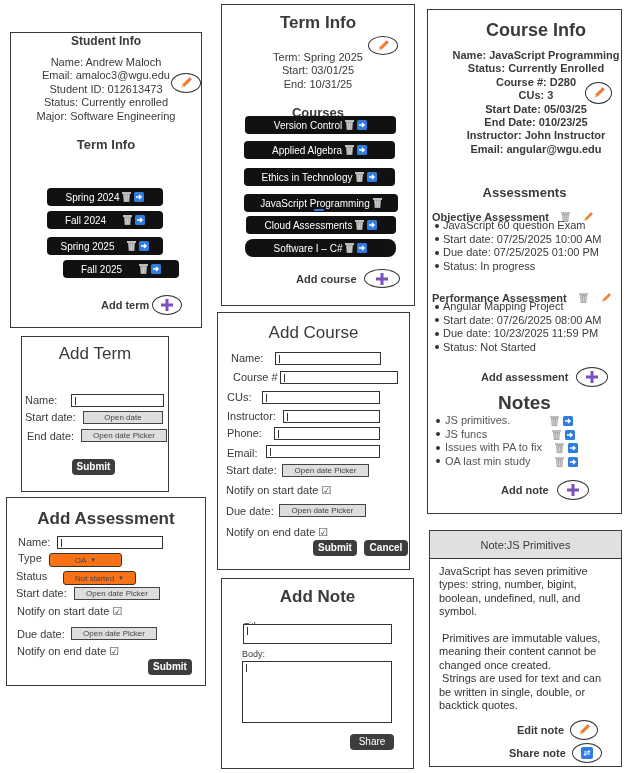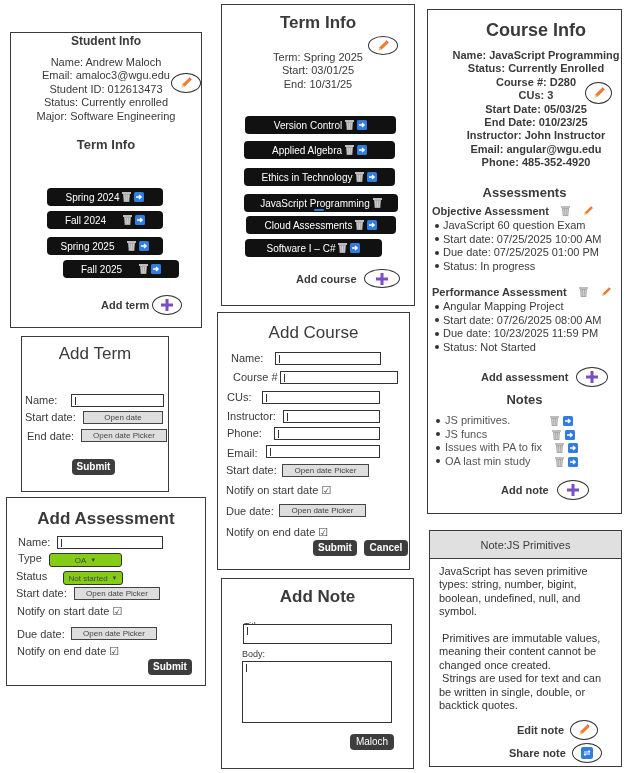--- a/index.html
+++ b/index.html
@@ -32,27 +32,27 @@
 
   
   .f-label { position: absolute; font-size: 11px; color: #3a3a3a; white-space: nowrap; }
   .f-input { position: absolute; height: 13px; border: 1px solid #333; background: #fff; }
   .f-input::before { content: ""; position: absolute; left: 3px; top: 2px; width: 1px; height: 8px; background: #333; }
   .date-btn { position: absolute; height: 13px; border: 1px solid #444; background: #dedede; font-size: 8px;
               color: #444; text-align: center; line-height: 11px; cursor: pointer; white-space: nowrap; }
   .dark-btn { position: absolute; background: #3d3d3d; color: #fff; font-size: 10px; font-weight: bold;
               border-radius: 4px; text-align: center; line-height: 16px; height: 16px; cursor: pointer; }
   .select { position: absolute; height: 14px; border: 1px solid #333; border-radius: 3px; font-size: 8px;
-            color: #444; display: flex; align-items: center; justify-content: center; gap: 4px; background: #84cc16; cursor: pointer; }
+            color: #444; display: flex; align-items: center; justify-content: center; gap: 4px; background: #f97316; cursor: pointer; }
 
   .bullet-list { position: absolute; font-size: 11px; color: #3a3a3a; line-height: 13.5px; }
   .bullet-list .li { display: flex; align-items: center; gap: 4px; }
   .bullet-list .li::before { content: ""; width: 4px; height: 4px; border-radius: 50%; background: #333; flex: none; }
 
-  .sub-head { position: absolute; font-size: 11px; font-weight: bold; color: #3a3a3a; display: flex; align-items: center; gap: 12px; }
+  .sub-head { position: absolute; font-size: 11px; font-weight: bold; color: #3a3a3a; display: flex; align-items: center; gap: 12px; margin-top: 6px; }
 
   .notes-list { position: absolute; font-size: 11px; color: #555; line-height: 13.5px; }
   .notes-list .li { position: relative; height: 13.5px; display: flex; align-items: center; }
   .notes-list .li::before { content: ""; width: 4px; height: 4px; border-radius: 50%; background: #333; margin-right: 5px; flex: none; }
   .note-icons { position: absolute; display: flex; gap: 4px; top: 2px; }
 
   .note-head { background: #e0e0e0; border-bottom: 1px solid #3a3a3a; height: 28px; font-size: 11px; text-align: center;
                line-height: 28px; color: #3a3a3a; }
   .note-body { font-size: 11px; line-height: 13.4px; color: #333; padding: 6px 9px; white-space: pre-wrap; }
 </style>
@@ -170,20 +170,21 @@
   <div style="margin-top:18px;">
     <div class="info-line">Term: Spring 2025</div>
     <div class="info-line">Start: 03/01/25</div>
     <div class="info-line">End: 10/31/25</div>
   </div>
   <div class="circle-btn" style="left:146px;top:31px;height:19px;">
     <svg class="pencil">
         <use href="#pencil-sym"></use>
       </svg>
   </div>
+  <div class="title-bold" style="font-size:13px;margin-top:14px;">Courses</div>
 
   <div class="pill" style="left:22px;top:136px;width:151px;">
     <span class="lbl">Applied Algebra</span>
     <span class="trash">
         <svg width="9" height="10">
           <use href="#trash-sym"></use>
         </svg>
       </span>
     <span class="arrow">
         <svg width="10" height="10">
@@ -232,21 +233,21 @@
         <svg width="9" height="10">
           <use href="#trash-sym"></use>
         </svg>
       </span>
     <span class="arrow">
         <svg width="10" height="10">
           <use href="#arrow-sym"></use>
         </svg>
       </span>
   </div>
-  <div class="pill" style="left:23px;top:234px;width:137px;">
+  <div class="pill" style="left:23px;top:234px;width:151px;border-radius:8px;">
     <span class="lbl">Software I – C#</span>
     <span class="trash">
         <svg width="9" height="10">
           <use href="#trash-sym"></use>
         </svg>
       </span>
     <span class="arrow">
         <svg width="10" height="10">
           <use href="#arrow-sym"></use>
         </svg>
@@ -267,21 +268,20 @@
   <div class="title-bold" style="font-size:18px;margin-top:10px;">Course Info</div>
   <div style="margin-top:8px;font-weight:bold;">
     <div class="info-line">Name: JavaScript Programming</div>
     <div class="info-line">Status: Currently Enrolled</div>
     <div class="info-line">Course #: D280</div>
     <div class="info-line">CUs: 3</div>
     <div class="info-line">Start Date: 05/03/25</div>
     <div class="info-line">End Date: 010/23/25</div>
     <div class="info-line">Instructor: John Instructor</div>
     <div class="info-line">Email: angular@wgu.edu</div>
-    <div class="info-line">Phone: 485-352-4920</div>
   </div>
   <div class="circle-btn" style="left:157px;top:72px;width:27px;height:22px;">
     <svg class="pencil">
         <use href="#pencil-sym"></use>
       </svg>
   </div>
 
   <div class="title-bold" style="position:absolute;left:0;right:0;top:175px;font-size:13px;">Assessments</div>
 
   <div class="sub-head" style="left:4px;top:195px;">
@@ -322,21 +322,21 @@
 
   <div class="add-row" style="left:53px;top:357px;gap:8px;">
     <span>Add assessment</span>
     <span class="circle-btn" style="position:relative;width:32px;height:20px;">
       <svg class="plus">
           <use href="#plus-sym"></use>
         </svg>
     </span>
   </div>
 
-  <div class="title-bold" style="position:absolute;left:0;right:0;top:382px;font-size:13px;">Notes</div>
+  <div class="title-bold" style="position:absolute;left:0;right:0;top:382px;font-size:19px;">Notes</div>
 
   <div class="notes-list" style="left:8px;top:404px;width:180px;">
     <div class="li">
       <span>JS primitives.</span>
       <span class="note-icons" style="left:114px;">
         <span class="trash">
             <svg width="9" height="10">
               <use href="#trash-sym"></use>
             </svg>
           </span>
@@ -418,21 +418,21 @@
 <div class="panel" style="left:6px;top:497px;width:200px;height:189px;">
   <div class="title-bold" style="font-size:17px;margin-top:11px;">Add Assessment</div>
   <span class="f-label" style="left:11px;top:38px;">Name:</span>
   <div class="f-input" style="left:50px;top:38px;width:106px;"></div>
   <span class="f-label" style="left:11px;top:54px;">Type</span>
   <div class="select" style="left:42px;top:55px;width:73px;">
     <span>OA</span>
     <span style="font-size:6px;">▼</span>
   </div>
   <span class="f-label" style="left:9px;top:72px;">Status</span>
-  <div class="select" style="left:56px;top:73px;width:60px;">
+  <div class="select" style="left:56px;top:73px;width:73px;">
     <span>Not started</span>
     <span style="font-size:6px;">▼</span>
   </div>
   <span class="f-label" style="left:9px;top:89px;">Start date:</span>
   <div class="date-btn" style="left:67px;top:89px;width:86px;">Open date Picker</div>
   <span class="f-label" style="left:10px;top:107px;">Notify on start date ☑</span>
   <span class="f-label" style="left:10px;top:130px;">Due date:</span>
   <div class="date-btn" style="left:64px;top:129px;width:86px;">Open date Picker</div>
   <span class="f-label" style="left:10px;top:147px;">Notify on end date ☑</span>
   <div class="dark-btn" style="left:141px;top:161px;width:44px;">Submit</div>
@@ -461,21 +461,21 @@
   <div class="dark-btn" style="left:95px;top:227px;width:44px;">Submit</div>
   <div class="dark-btn" style="left:146px;top:227px;width:44px;">Cancel</div>
 </div>
 
 <div class="panel" style="left:221px;top:578px;width:193px;height:191px;">
   <div class="title-bold" style="font-size:17px;margin-top:8px;">Add Note</div>
   <span class="f-label" style="left:22px;top:42px;font-size:9px;">Title:</span>
   <div class="f-input" style="left:21px;top:45px;width:149px;height:20px;"></div>
   <span class="f-label" style="left:20px;top:70px;font-size:9px;">Body:</span>
   <div class="f-input" style="left:20px;top:82px;width:150px;height:62px;"></div>
-  <div class="dark-btn" style="left:128px;top:155px;width:44px;font-weight:normal;">Maloch</div>
+  <div class="dark-btn" style="left:128px;top:155px;width:44px;font-weight:normal;">Share</div>
 </div>
 
 <div class="panel" style="left:429px;top:530px;width:193px;height:237px;">
   <div class="note-head">Note:JS Primitives</div>
   <div class="note-body">JavaScript has seven primitive types: string, number, bigint, boolean, undefined, null, and symbol.
 
  Primitives are immutable values, meaning their content cannot be changed once created.
  Strings are used for text and can be written in single, double, or backtick quotes.</div>
   <div class="add-row" style="left:87px;top:189px;gap:6px;">
     <span>Edit note</span>

